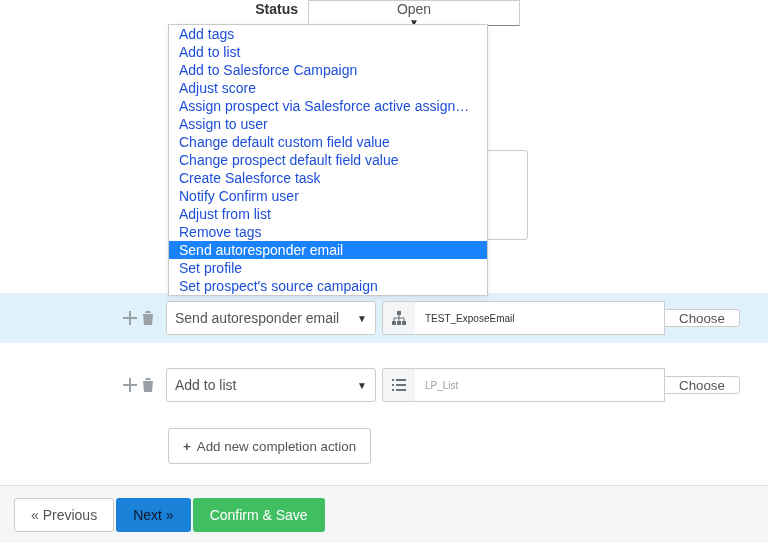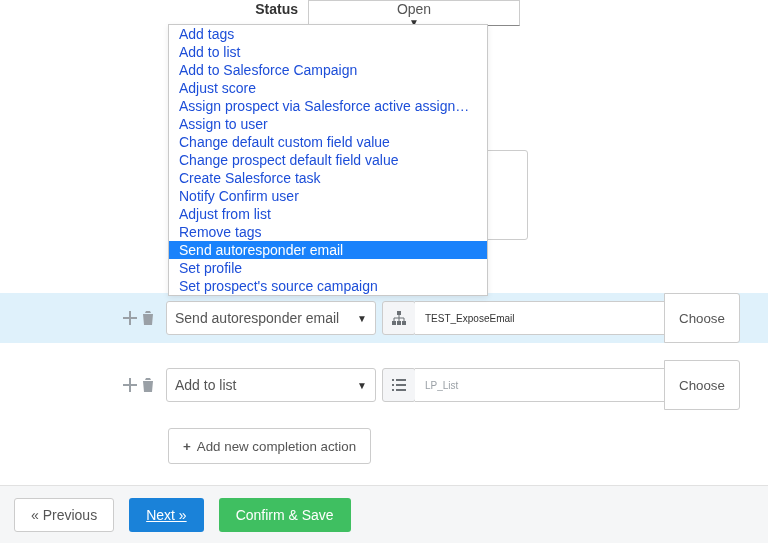--- a/index.html
+++ b/index.html
@@ -30,29 +30,29 @@
   .row-icons .ic { width: 16px; height: 16px; display:inline-flex; align-items:center; justify-content:center; }
 
   .action-select { margin-left: 10px; width: 210px; height: 34px; border: 1px solid #ccc; border-radius: 3px; background: #fff; display: flex; align-items: center; justify-content: space-between; padding: 0 8px; color: #555; }
 
   .type-icon { width: 34px; height: 34px; border: 1px solid #ccc; border-left: none; border-radius: 0 3px 3px 0; margin-left: -1px; background: #f4f5f7; display: flex; align-items: center; justify-content: center; color: #6b7075; }
   .type-icon-standalone { border-radius: 3px; border-left:1px solid #ccc; margin-left: 6px;}
 
   .text-input { margin-left: 0; flex: 0 0 250px; margin-left: -1px; height: 34px; border: 1px solid #ccc; border-left: none; padding: 0 10px; font-size: 10px; color: #333; background:#fff; }
   .text-input::placeholder { color: #9aa0a6; }
 
-  .choose-btn { margin-left: -1px; height: 50px; border: 1px solid #ccc; border-radius: 0 3px 3px 0; background: #fff; padding: 0 14px; color: #555; cursor: pointer; }
+  .choose-btn { margin-left: -1px; height: 18px; border: 1px solid #ccc; border-radius: 0 3px 3px 0; background: #fff; padding: 0 14px; color: #555; cursor: pointer; }
 
   .add-completion { position: absolute; left: 168px; top: 428px; height: 36px; border: 1px solid #ccc; border-radius: 3px; background: #fff; padding: 0 14px; display: flex; align-items: center; gap: 6px; color: #555; cursor: pointer; }
 
   
-  .footer { position: absolute; left: 0; right: 0; bottom: 0; height: 58px; background: #f5f6f7; border-top: 1px solid #e1e1e1; display: flex; align-items: center; padding: 0 14px; gap: 15px; }
+  .footer { position: absolute; left: 0; right: 0; bottom: 0; height: 58px; background: #f5f6f7; border-top: 1px solid #e1e1e1; display: flex; align-items: center; padding: 0 14px; gap: 2px; }
   .btn { height: 34px; border-radius: 3px; border: 1px solid transparent; padding: 0 16px; font-size: 14px; cursor: pointer; display:inline-flex; align-items:center; }
   .btn-default { background: #fff; border-color: #ccc; color: #555; }
-  .btn-primary { background: #1a82d9; color: #ffffff; text-decoration: underline; }
+  .btn-primary { background: #1a82d9; color: #0f172a; }
   .btn-success { background: #3fbf61; color: #fff; }
 
   svg { display:block; }
 </style>
 </head>
 <body>
 
 <div class="page">
 
   <div class="bg-textarea"></div>

